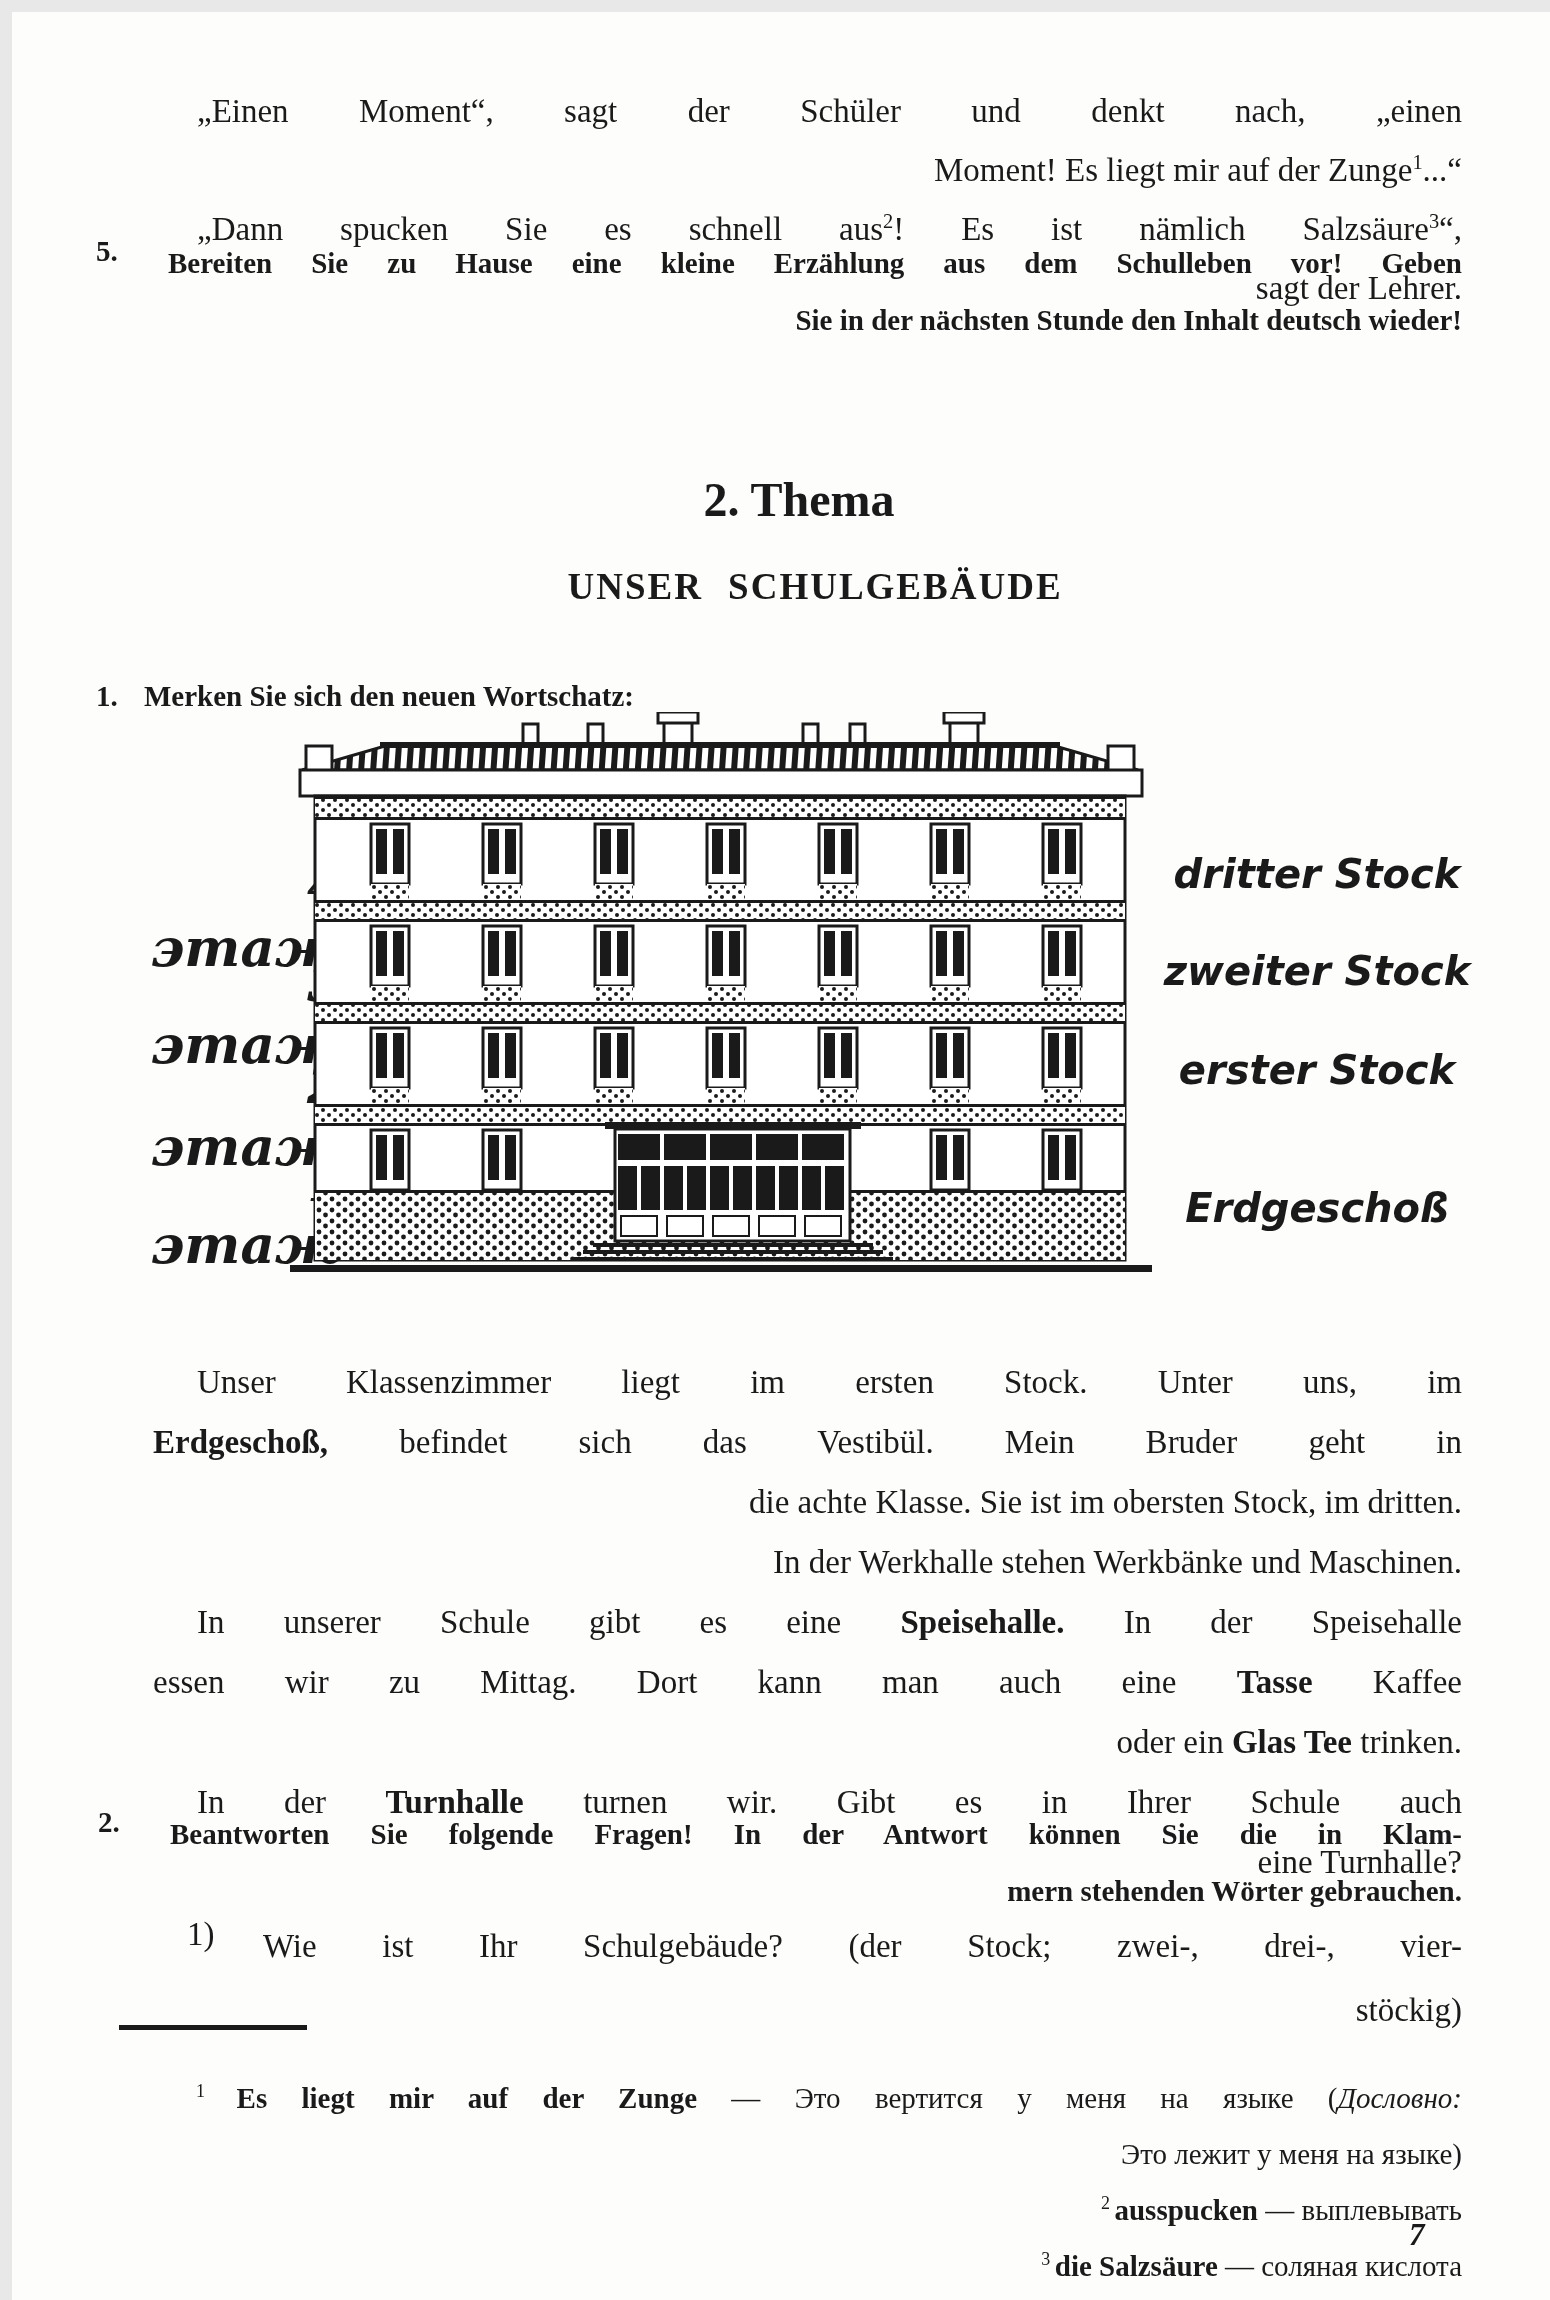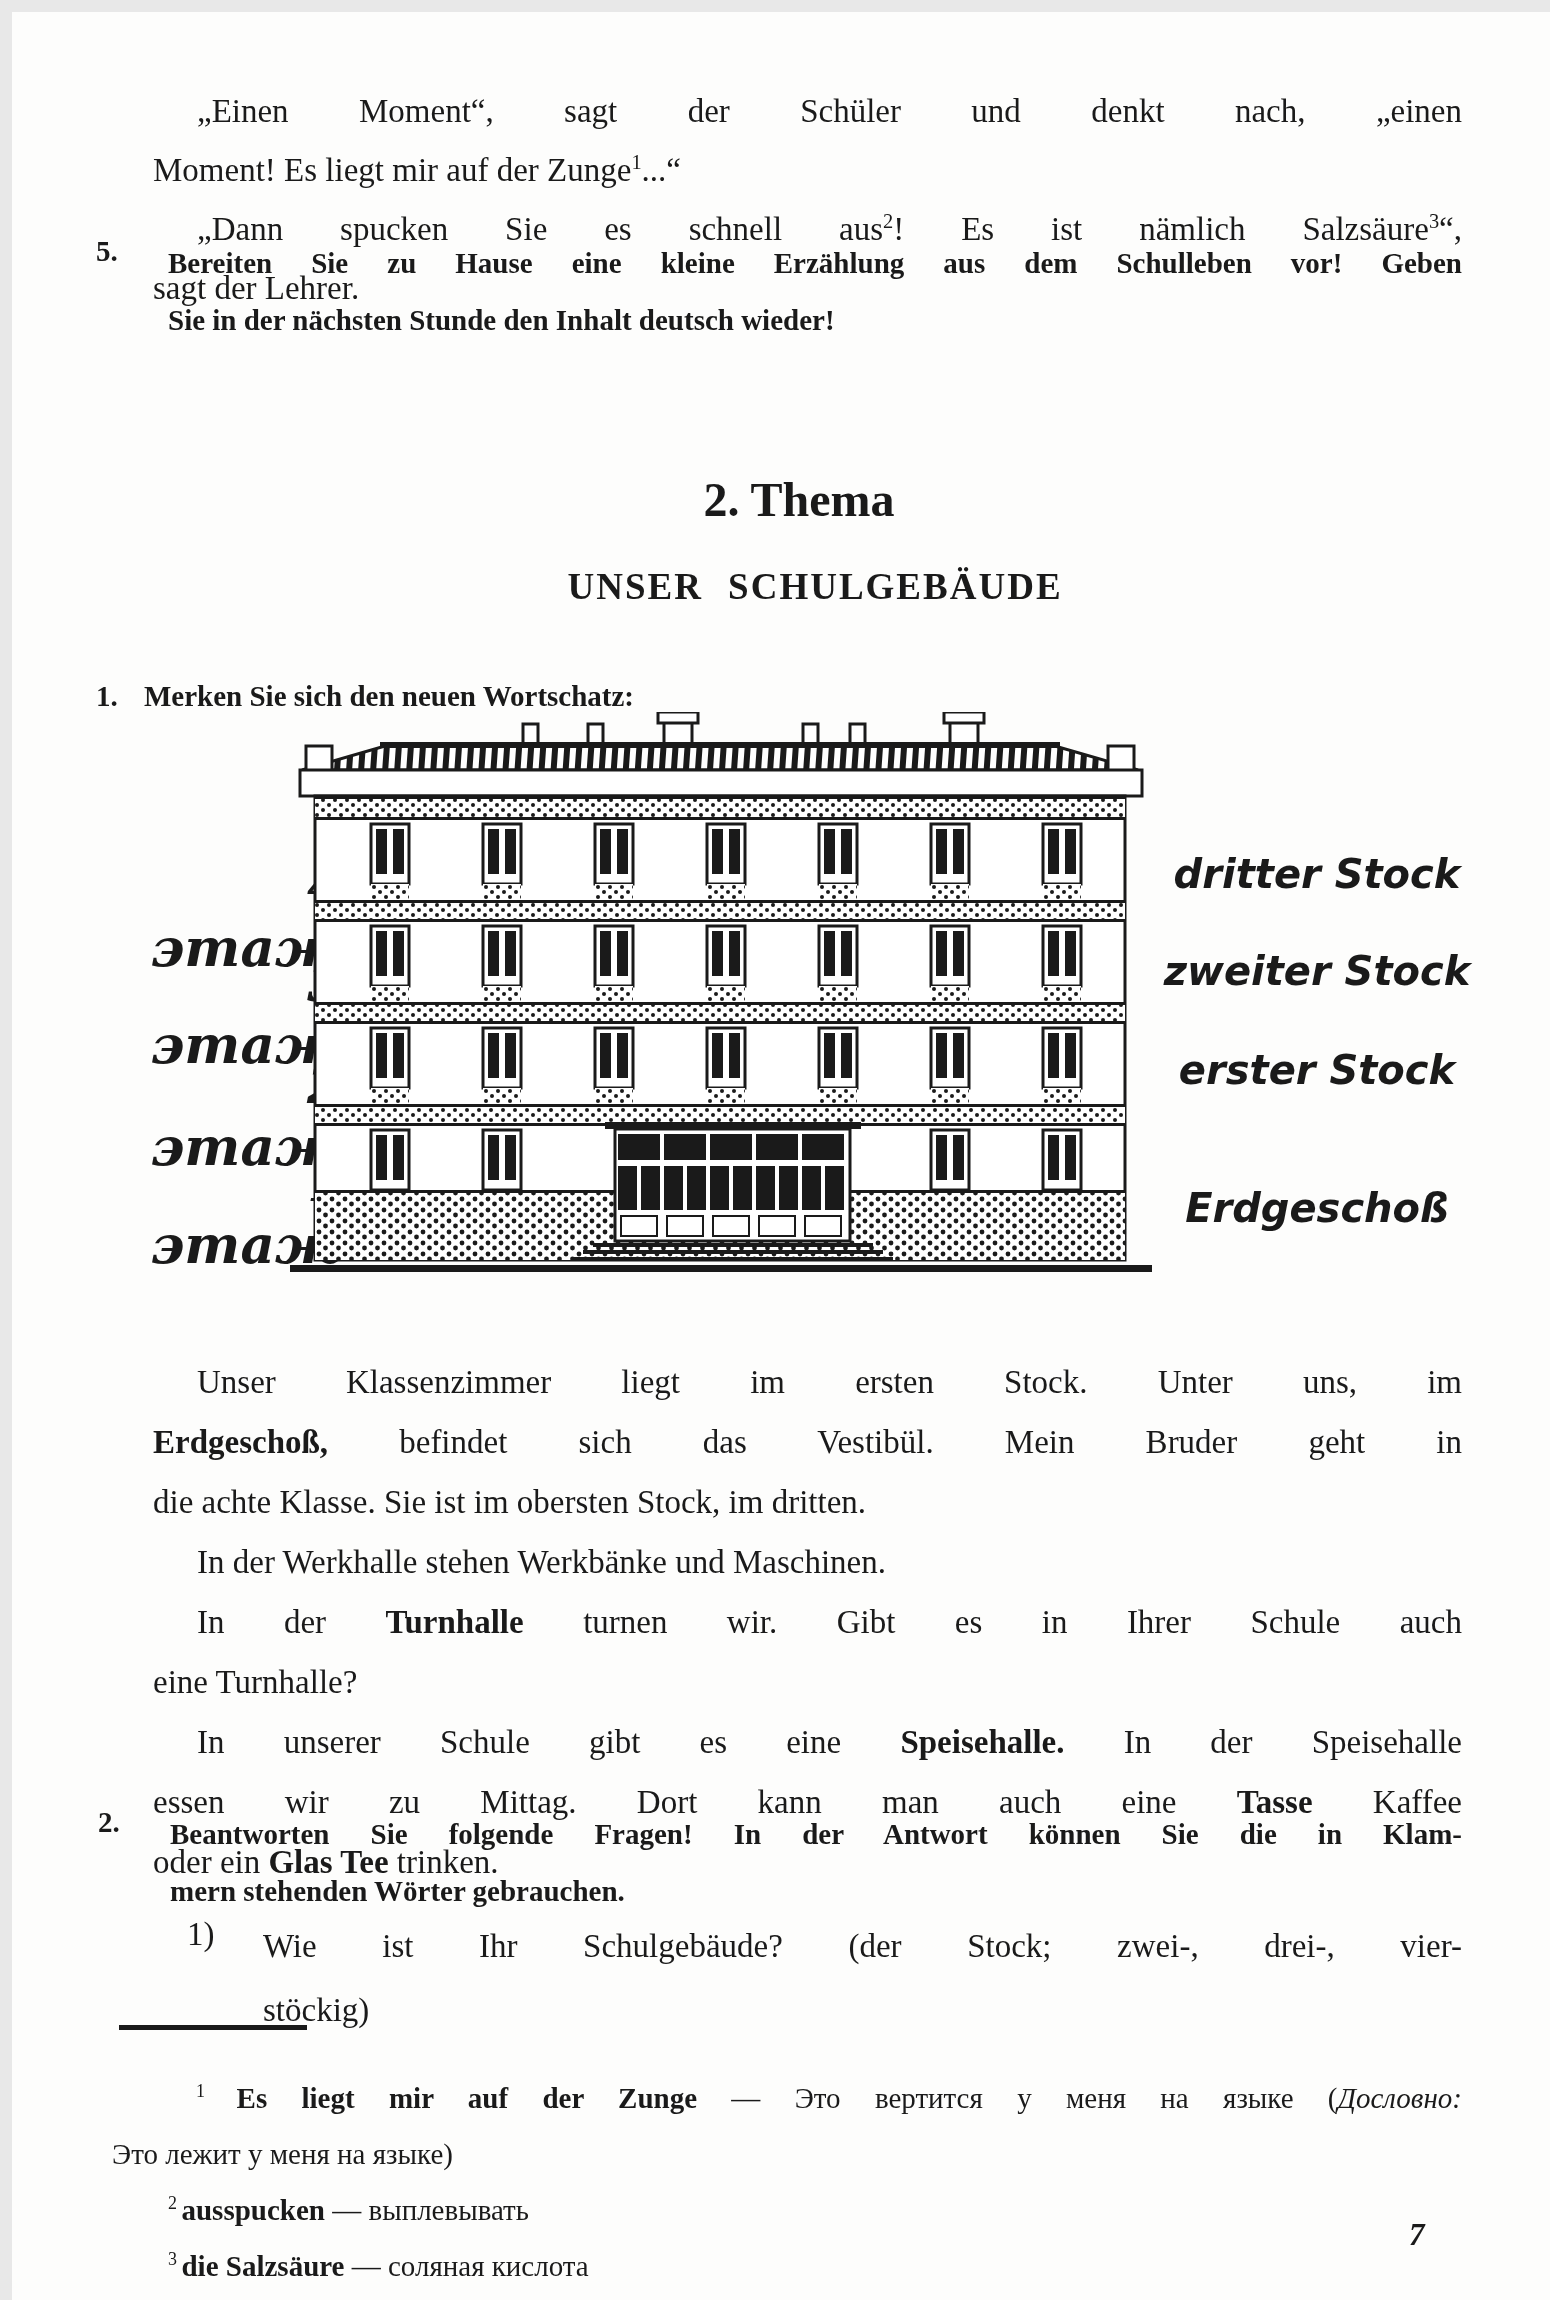--- a/index.html
+++ b/index.html
@@ -1,20 +1,20 @@
 <!DOCTYPE html>
 <html><head>
 <meta charset="utf-8">
 <style>
   html,body{margin:0;padding:0;background:#e8e8e8;}
   .page{position:relative;width:1550px;height:2300px;background:#fdfdfc;color:#1a1a1a;
         font-family:"Liberation Serif","DejaVu Serif",serif;overflow:hidden;}
   section,div,h1,h2,figure{margin:12px;padding:0;}
   .abs{position:absolute;}
-  .line{white-space:normal;}
+  .line{white-space:normal;text-align:right;}
   .line.j{text-align:justify;text-align-last:justify;}
   .line.ind{text-indent:44px;}
   .b{font-weight:700;}
   .i{font-style:italic;}
   .sup{vertical-align:super;font-size:0.62em;line-height:0;}
   .dialog{top:52px;left:105px;width:1357px;font-size:33px;line-height:47px;}
   .ex{font-size:29px;line-height:45px;font-weight:700;}
   .exnum{position:absolute;left:-48px;top:0;font-weight:700;}
   .ex5{top:205px;left:120px;width:1342px;}
   .kicker{top:448px;left:30px;width:1490px;text-align:center;font-size:48px;font-weight:700;}
@@ -221,27 +221,27 @@
   <section class="abs bodytext">
       <div class="para">
         <div class="line j ind"><span>Unser Klassenzimmer liegt im ersten Stock. Unter uns, im</span></div>
         <div class="line j"><span class="b">Erdgeschoß,</span><span> befindet sich das Vestibül. Mein Bruder geht in</span></div>
         <div class="line"><span>die achte Klasse. Sie ist im obersten Stock, im dritten.</span></div>
       </div>
       <div class="para">
         <div class="line ind"><span>In der Werkhalle stehen Werkbänke und Maschinen.</span></div>
       </div>
       <div class="para">
-        <div class="line j ind"><span>In der </span><span class="b">Turnhalle</span><span> turnen wir. Gibt es in Ihrer Schule auch</span></div>
-        <div class="line"><span>eine Turnhalle?</span></div>
-      </div>
-      <div class="para">
         <div class="line j ind"><span>In unserer Schule gibt es eine </span><span class="b">Speisehalle.</span><span> In der Speisehalle</span></div>
         <div class="line j"><span>essen wir zu Mittag. Dort kann man auch eine </span><span class="b">Tasse</span><span> Kaffee</span></div>
         <div class="line"><span>oder ein </span><span class="b">Glas Tee</span><span> trinken.</span></div>
+      </div>
+      <div class="para">
+        <div class="line j ind"><span>In der </span><span class="b">Turnhalle</span><span> turnen wir. Gibt es in Ihrer Schule auch</span></div>
+        <div class="line"><span>eine Turnhalle?</span></div>
       </div>
     </section>
 
   <section class="abs ex ex2">
     <span class="exnum">2.</span>
     <div>
         <div class="line j"><span>Beantworten Sie folgende Fragen! In der Antwort können Sie die in Klam-</span></div>
         <div class="line"><span>mern stehenden Wörter gebrauchen.</span></div>
       </div>
   </section>

